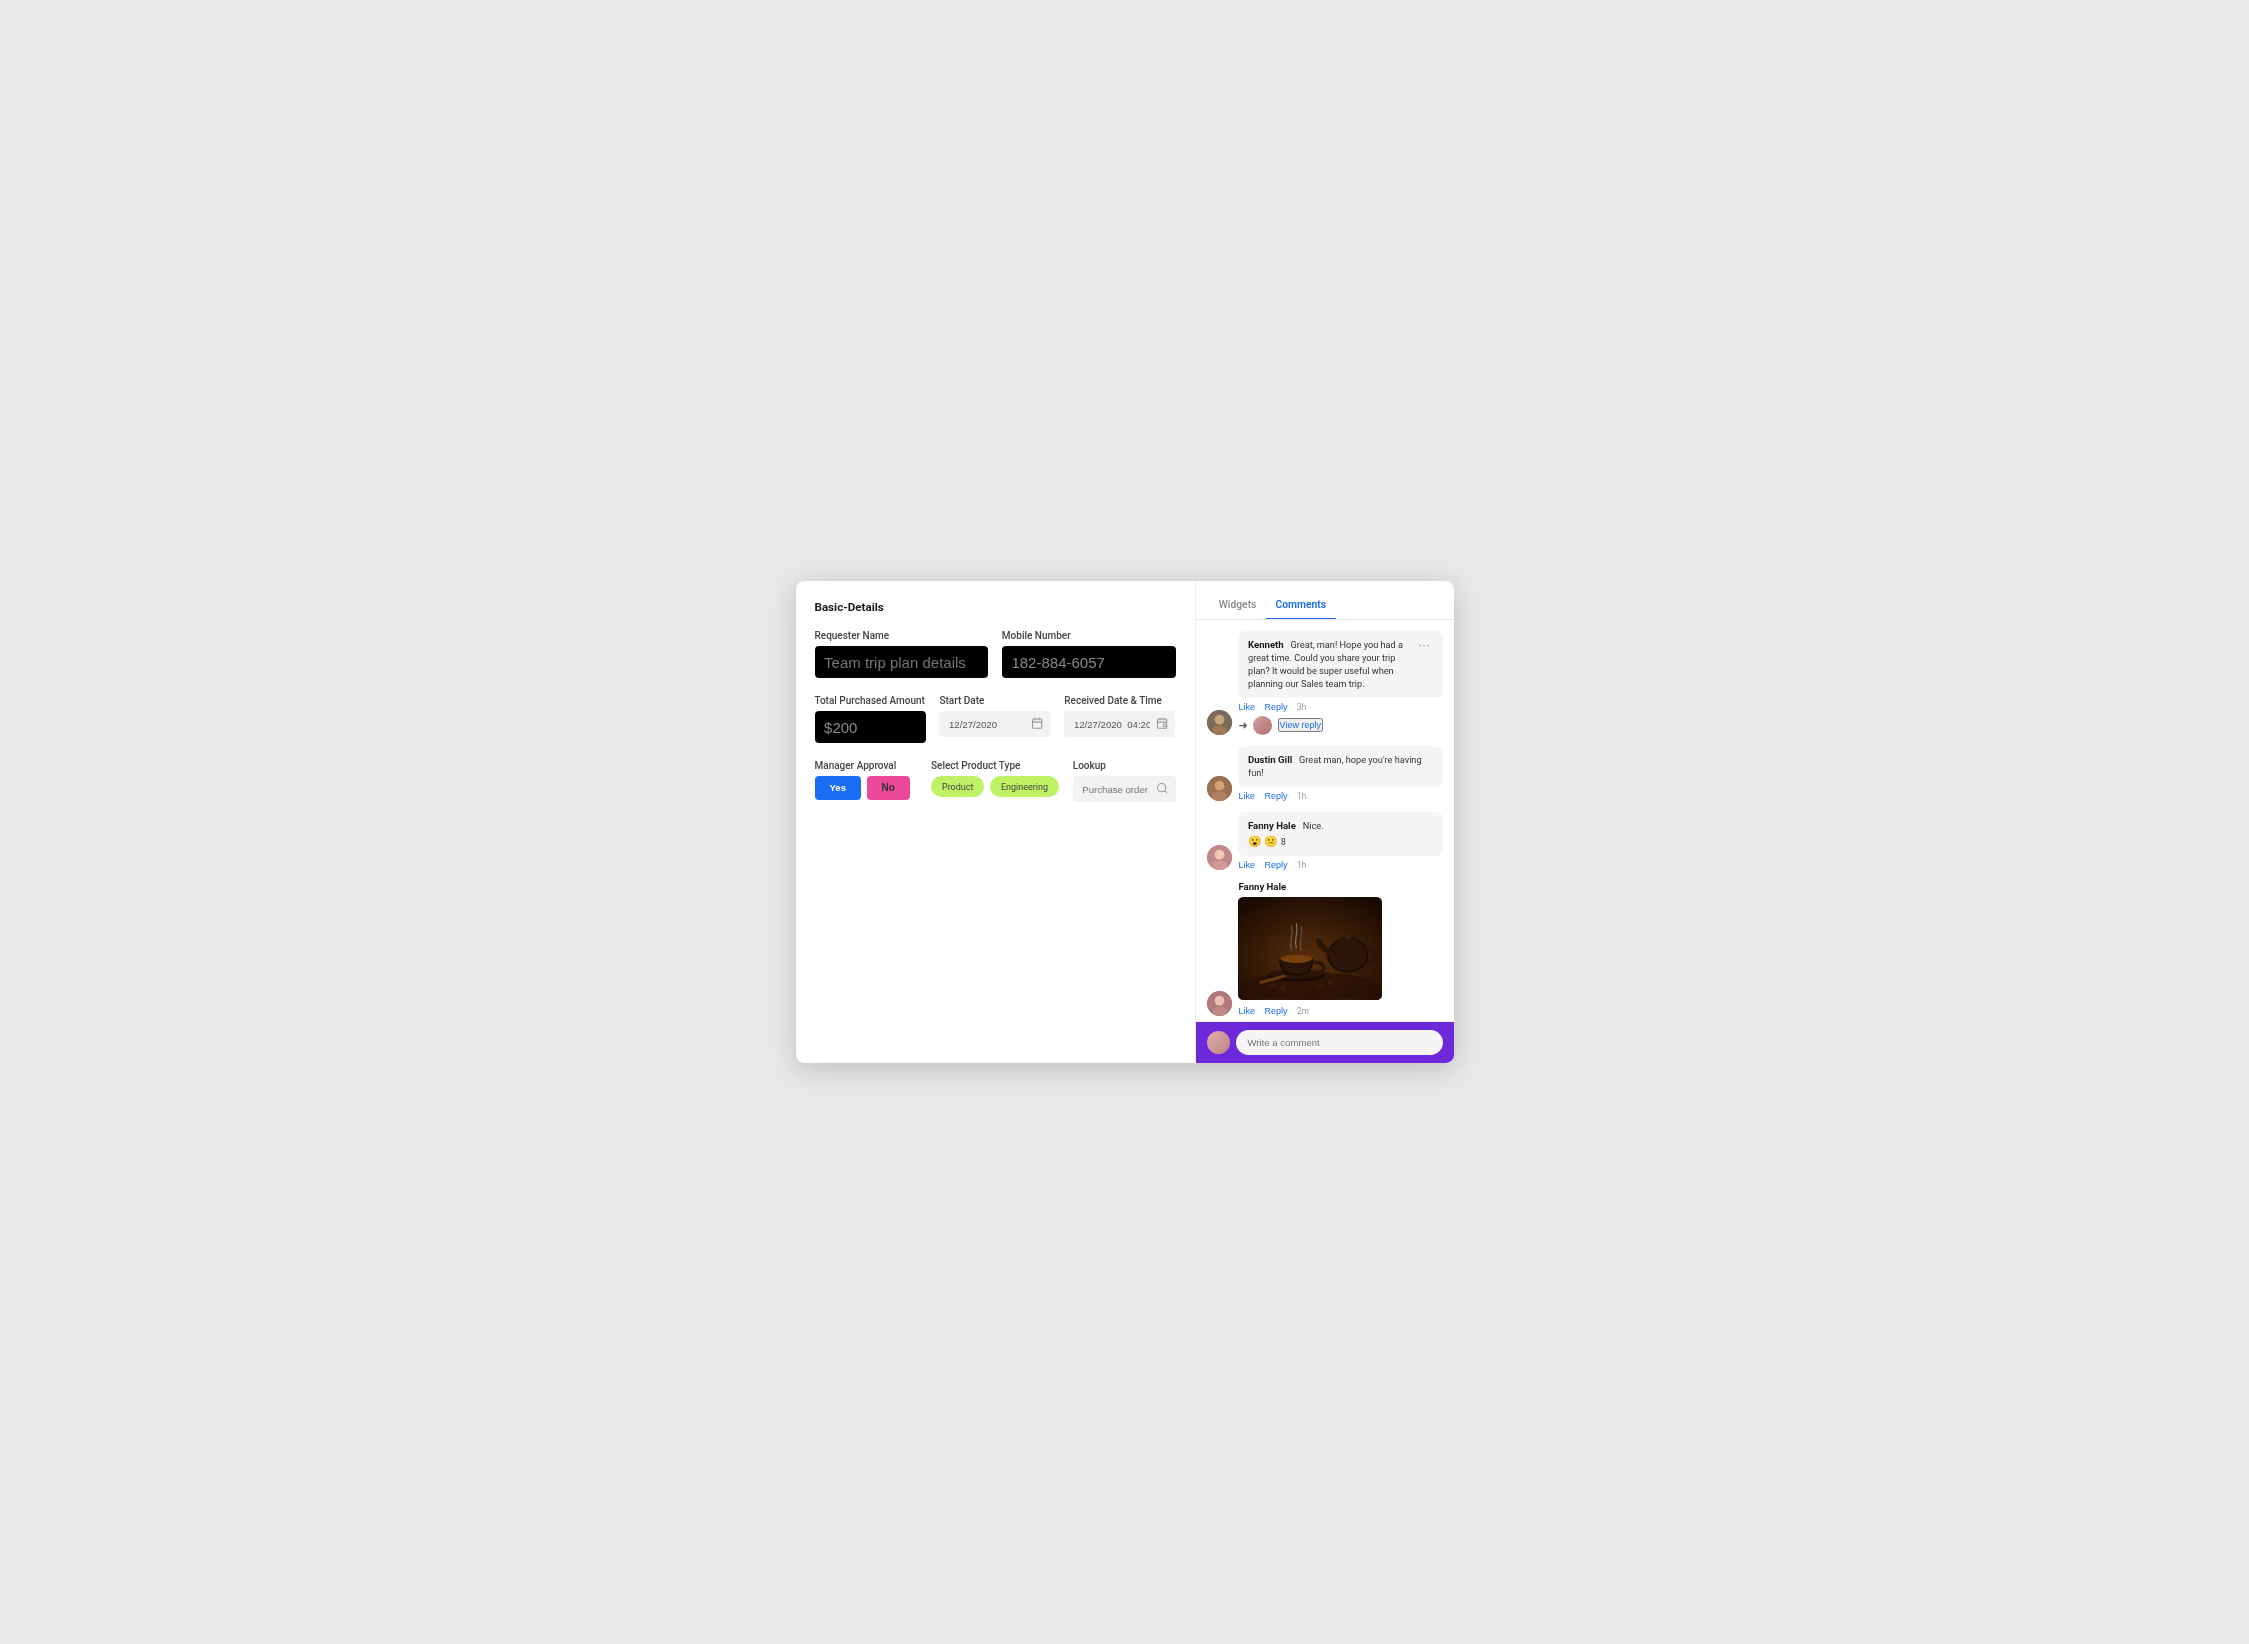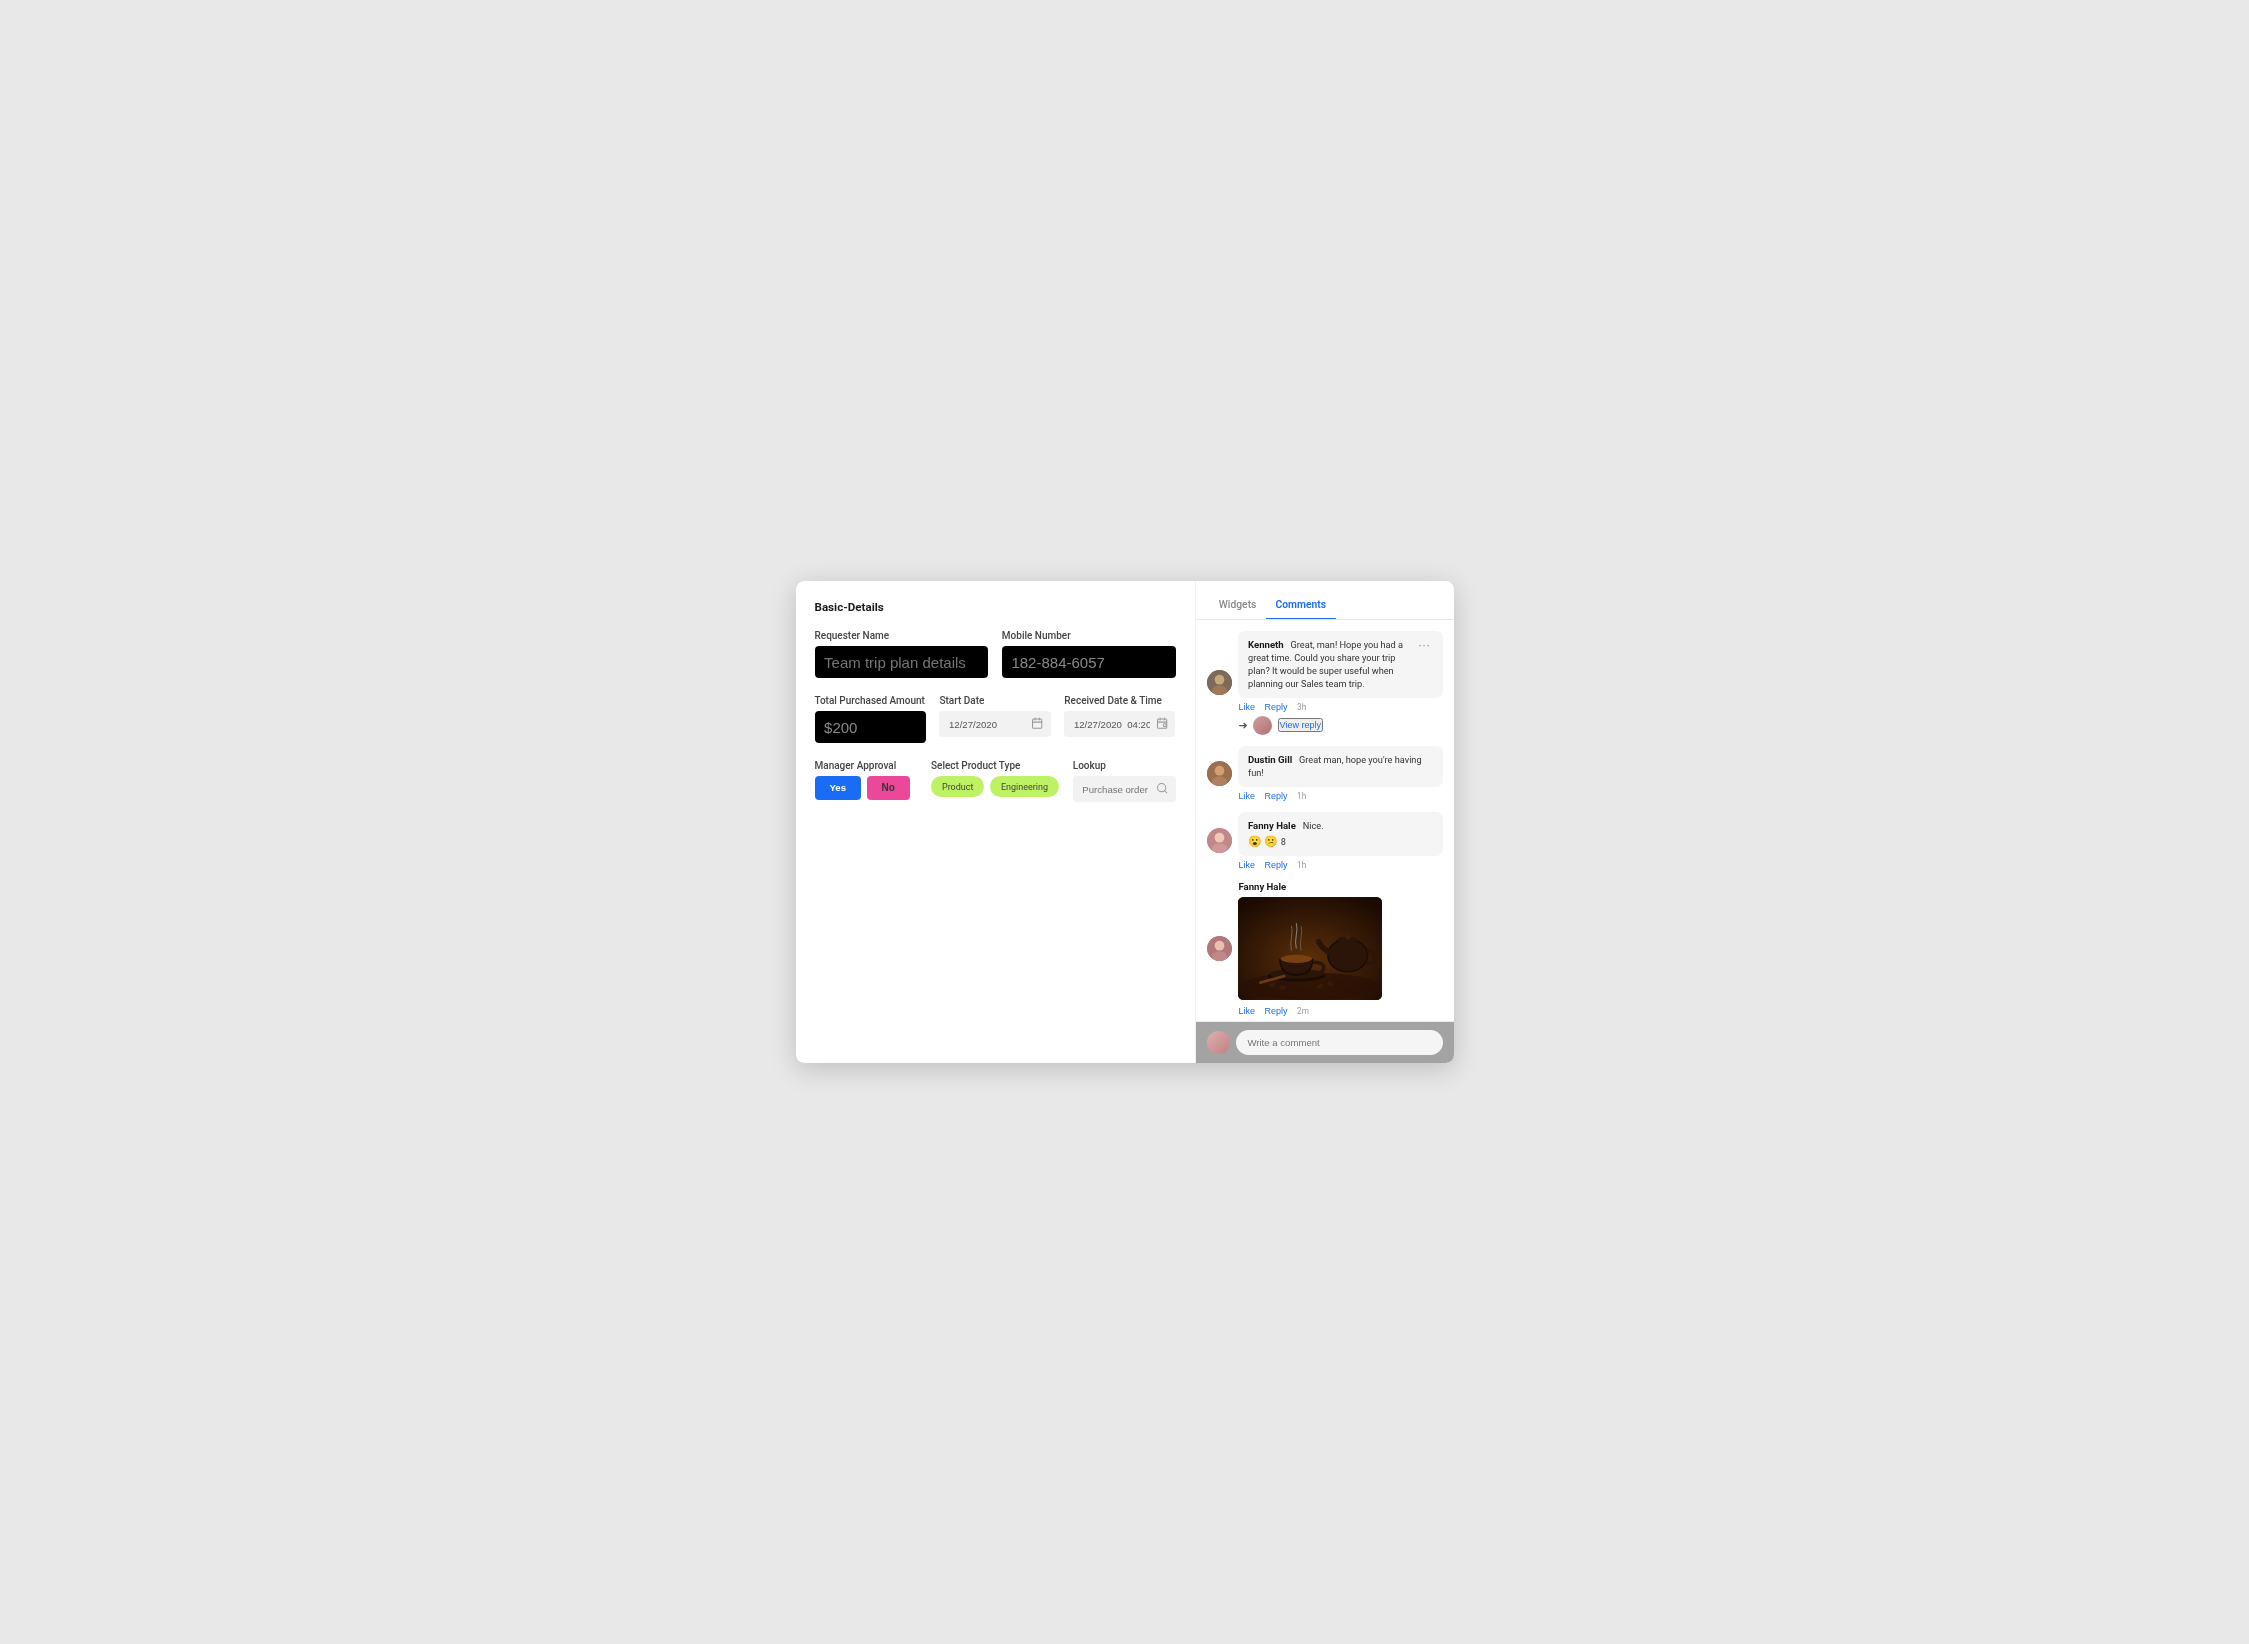--- a/index.html
+++ b/index.html
@@ -179,21 +179,21 @@
       flex: 1;
       overflow-y: auto;
       padding: 11px 11px 5.5px 11px;
       display: flex;
       flex-direction: column;
       gap: 11px;
     }
     .comment-item {
       display: flex;
       gap: 6.9px;
-      align-items: center;
+      align-items: flex-end;
     }
     .avatar {
       width: 25px;
       height: 25px;
       border-radius: 50%;
       object-fit: cover;
       flex-shrink: 0;
       background: #ccc;
       overflow: hidden;
       display: flex;
@@ -304,21 +304,21 @@
       background: linear-gradient(135deg, #3a2010, #7a4520, #2a1008);
       position: relative;
       overflow: hidden;
     }
     .comment-input-row {
       display: flex;
       align-items: center;
       gap: 6.9px;
       padding: 8.2px 11px;
       border-top: 0.7px solid #ececec;
-      background: #a3a3a3;
+      background: #6d28d9;
     }
     .comment-input {
       flex: 1;
       background: #f5f5f5;
       border: none;
       border-radius: 13.7px;
       padding: 6.9px 11px;
       font-size: 9.6px;
       color: #999;
       outline: none;

